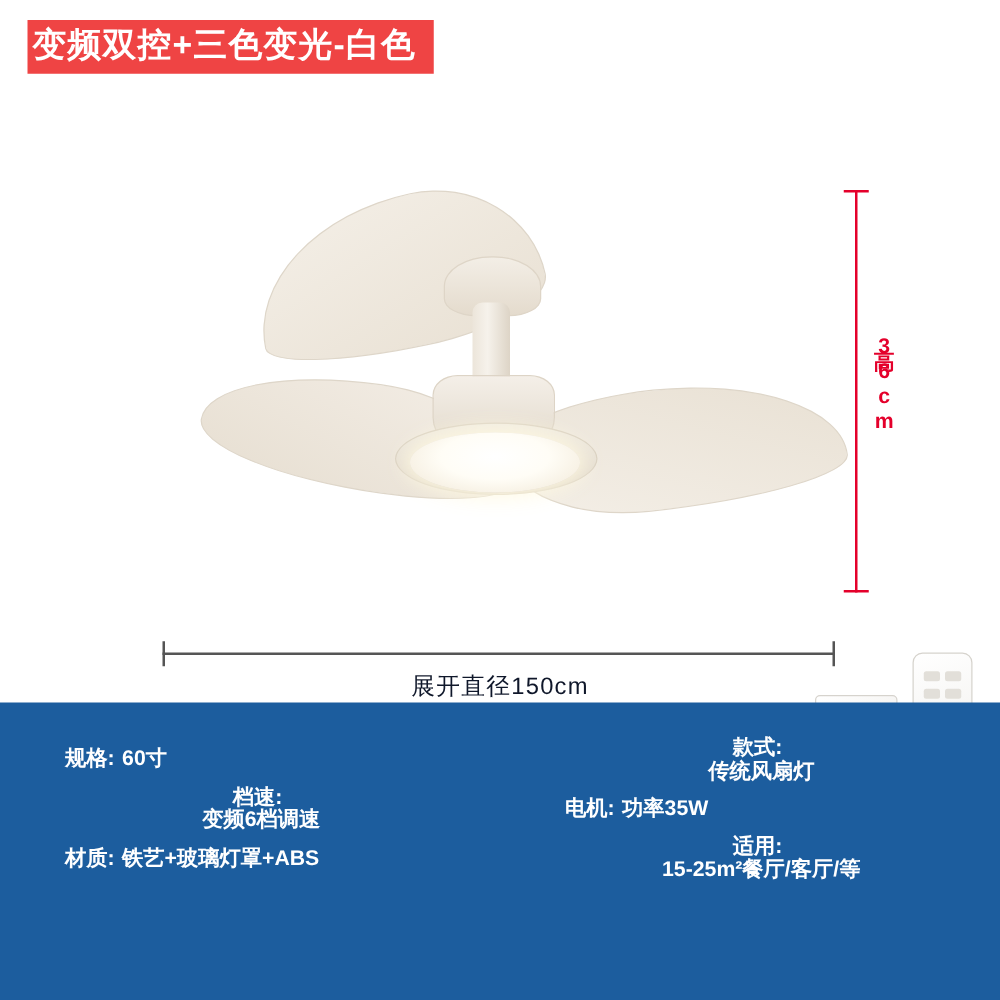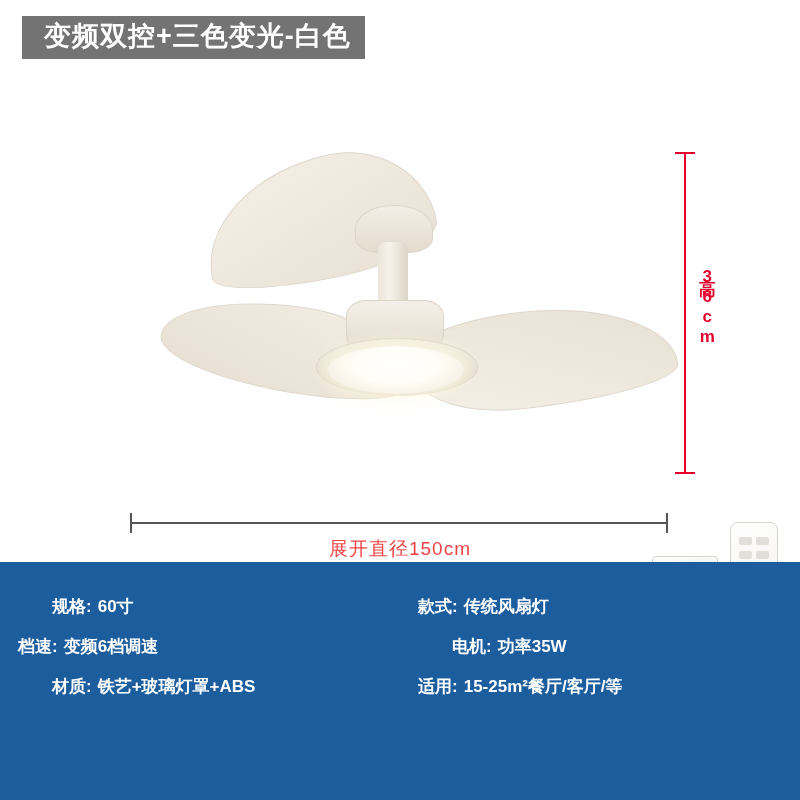--- a/index.html
+++ b/index.html
@@ -18,26 +18,26 @@
     position: relative;
     width: 800px;
     height: 800px;
   }
 
   
   .title-banner {
     position: absolute;
     left: 22px;
     top: 16px;
-    background: #737373;
+    background: #ef4444;
     color: #ffffff;
     font-size: 27px;
     font-weight: bold;
     letter-spacing: 1px;
-    padding: 7px 14px 9px 22px;
+    padding: 7px 14px 9px 4px;
     line-height: 1;
     white-space: nowrap;
   }
 
   
   .illus {
     position: absolute;
     left: 0;
     top: 70px;
     width: 800px;
@@ -184,21 +184,21 @@
     background: #555555;
   }
   .dim-h .cap.left { left: 0; }
   .dim-h .cap.right { right: 0; }
   .dim-h-label {
     position: absolute;
     left: 0;
     top: 466px;
     width: 800px;
     text-align: center;
-    color: #ef4444;
+    color: #0f172a;
     font-size: 19px;
     letter-spacing: 1px;
   }
   .note {
     position: absolute;
     left: 0;
     top: 522px;
     width: 800px;
     text-align: center;
     color: #e4002b;
@@ -278,21 +278,21 @@
     margin-top: 26px;
   }
   .spec-cell {
     font-size: 17px;
     line-height: 1.1;
     white-space: nowrap;
     display: flex;
     align-items: center;
   }
   .spec-cell.col-left { padding-left: 52px; }
-  .spec-cell.col-right { padding-left: 18px; }
+  .spec-cell.col-right { padding-left: 18px; flex-direction: column; }
   .spec-key {
     font-weight: bold;
     margin-right: 6px;
   }
   .spec-val {
     font-weight: bold;
     text-align: center;
   }
 </style>
 </head>

